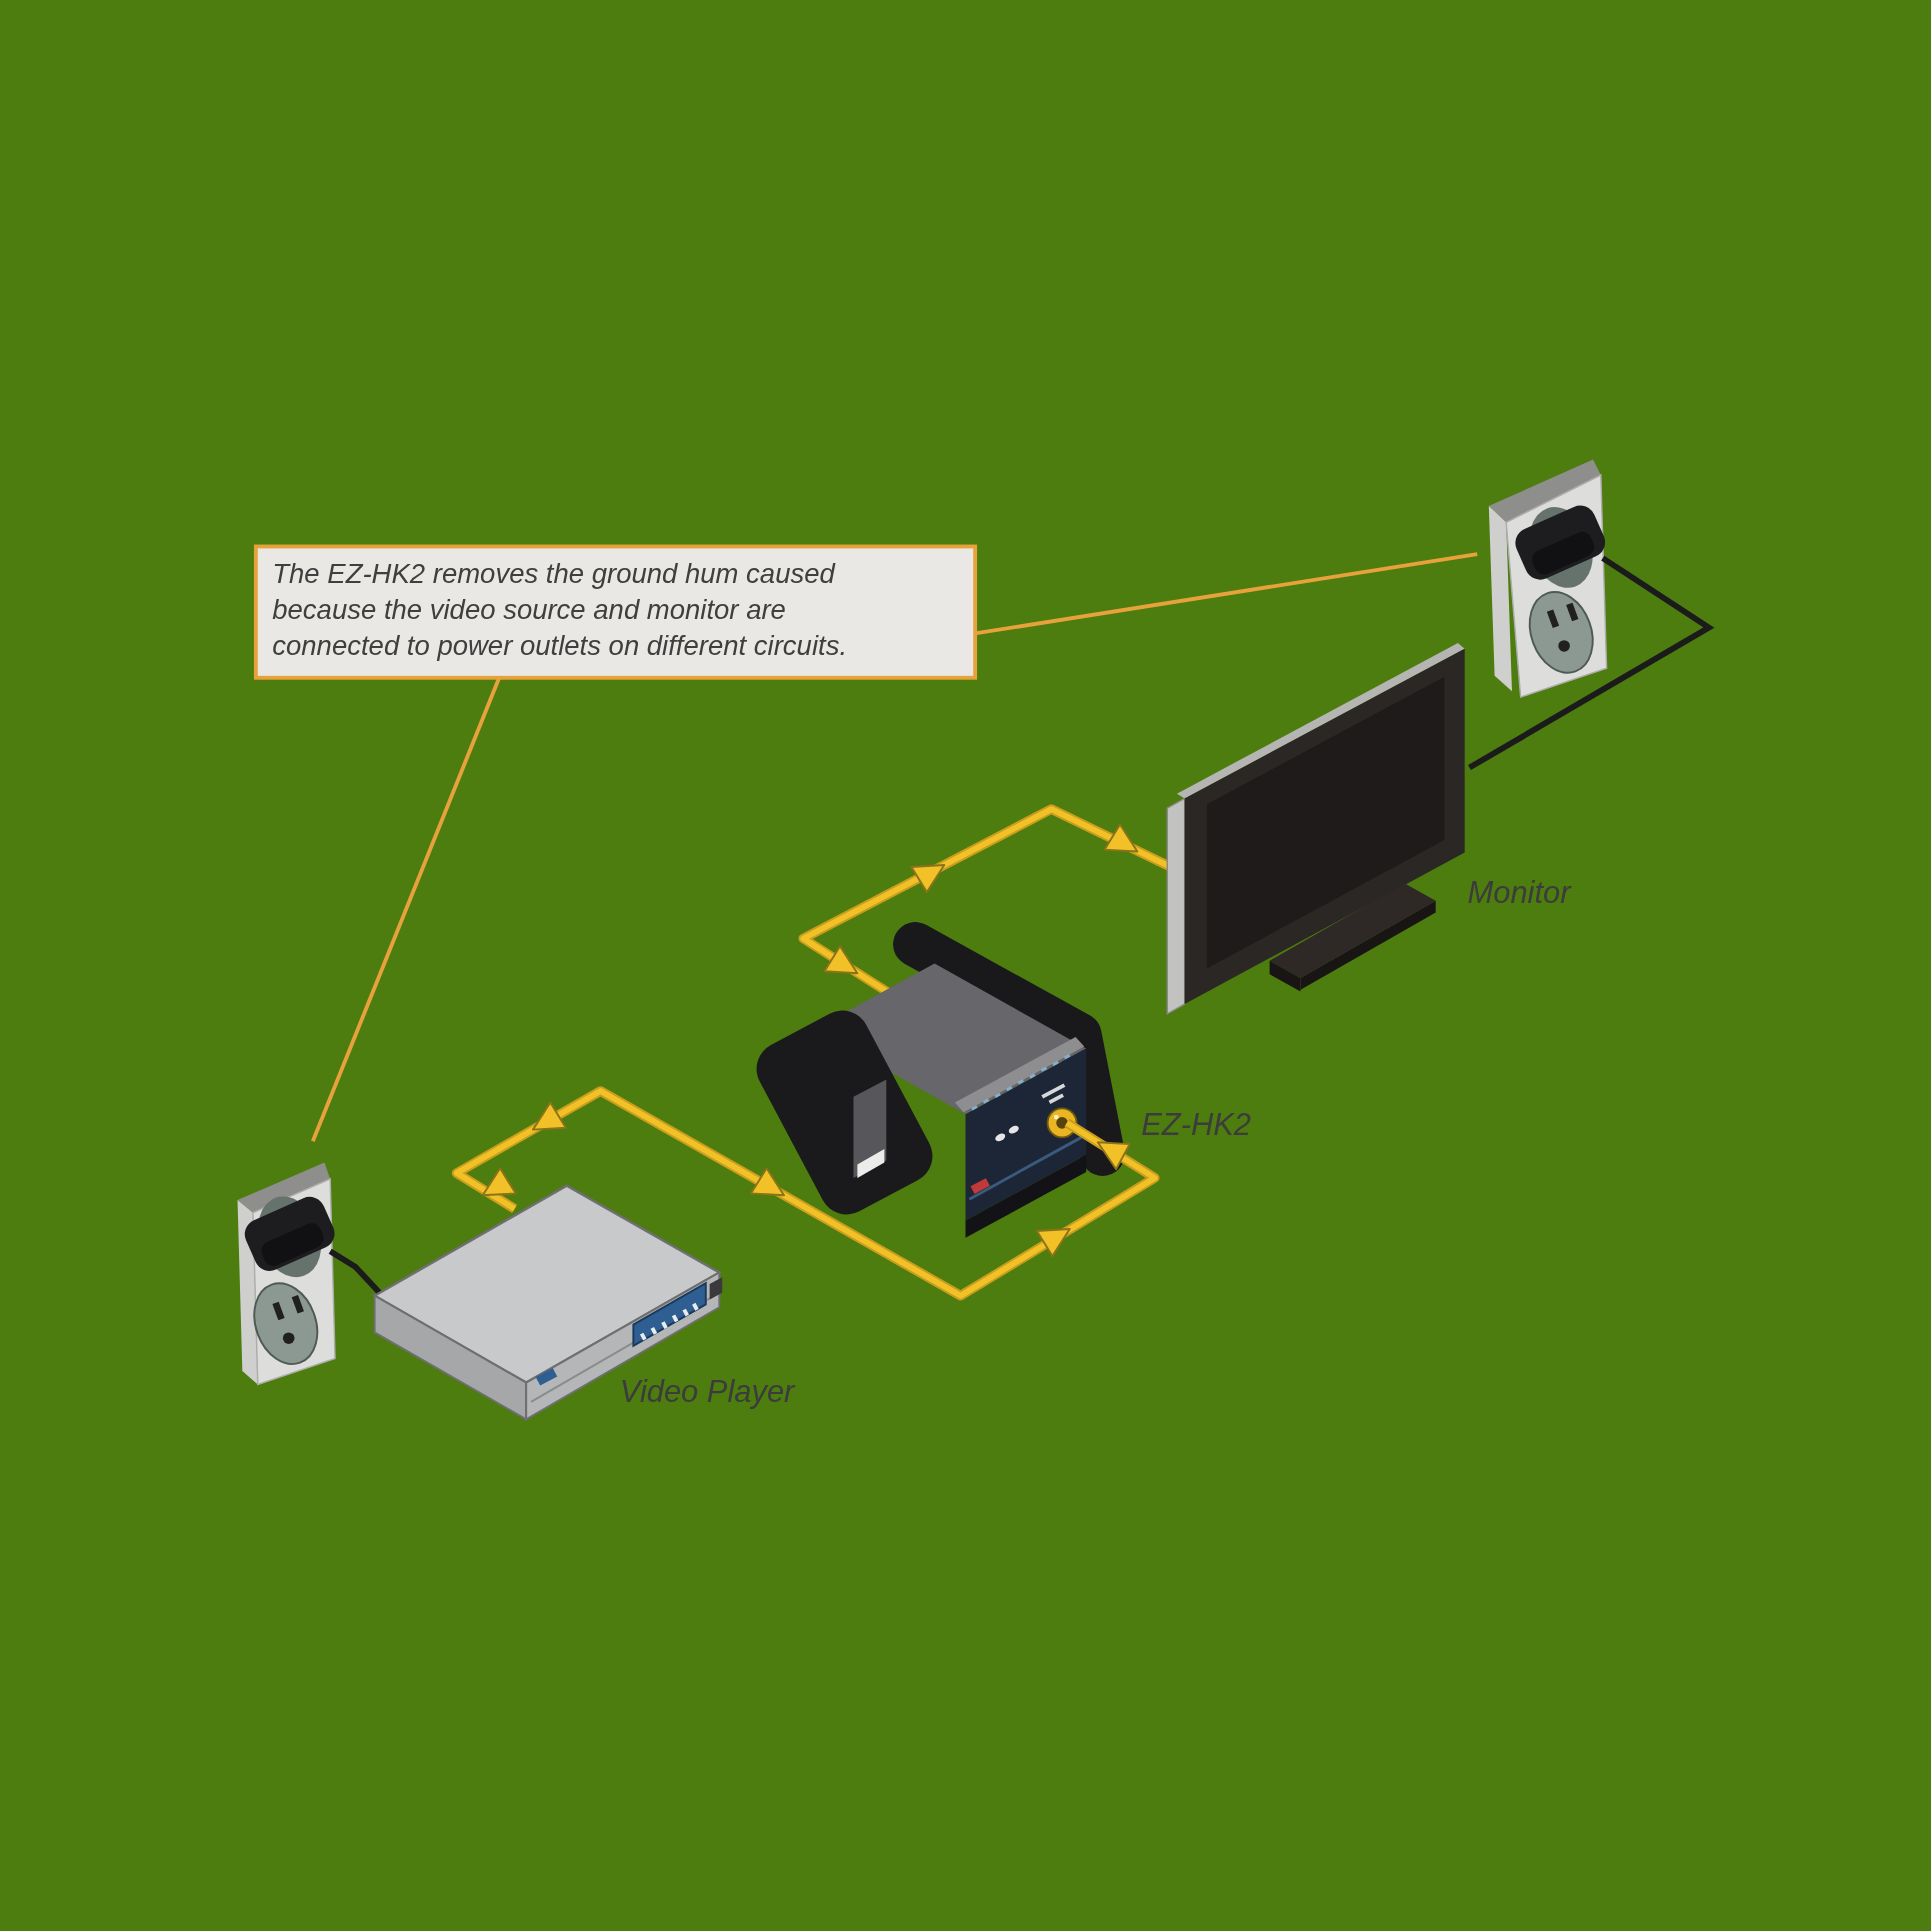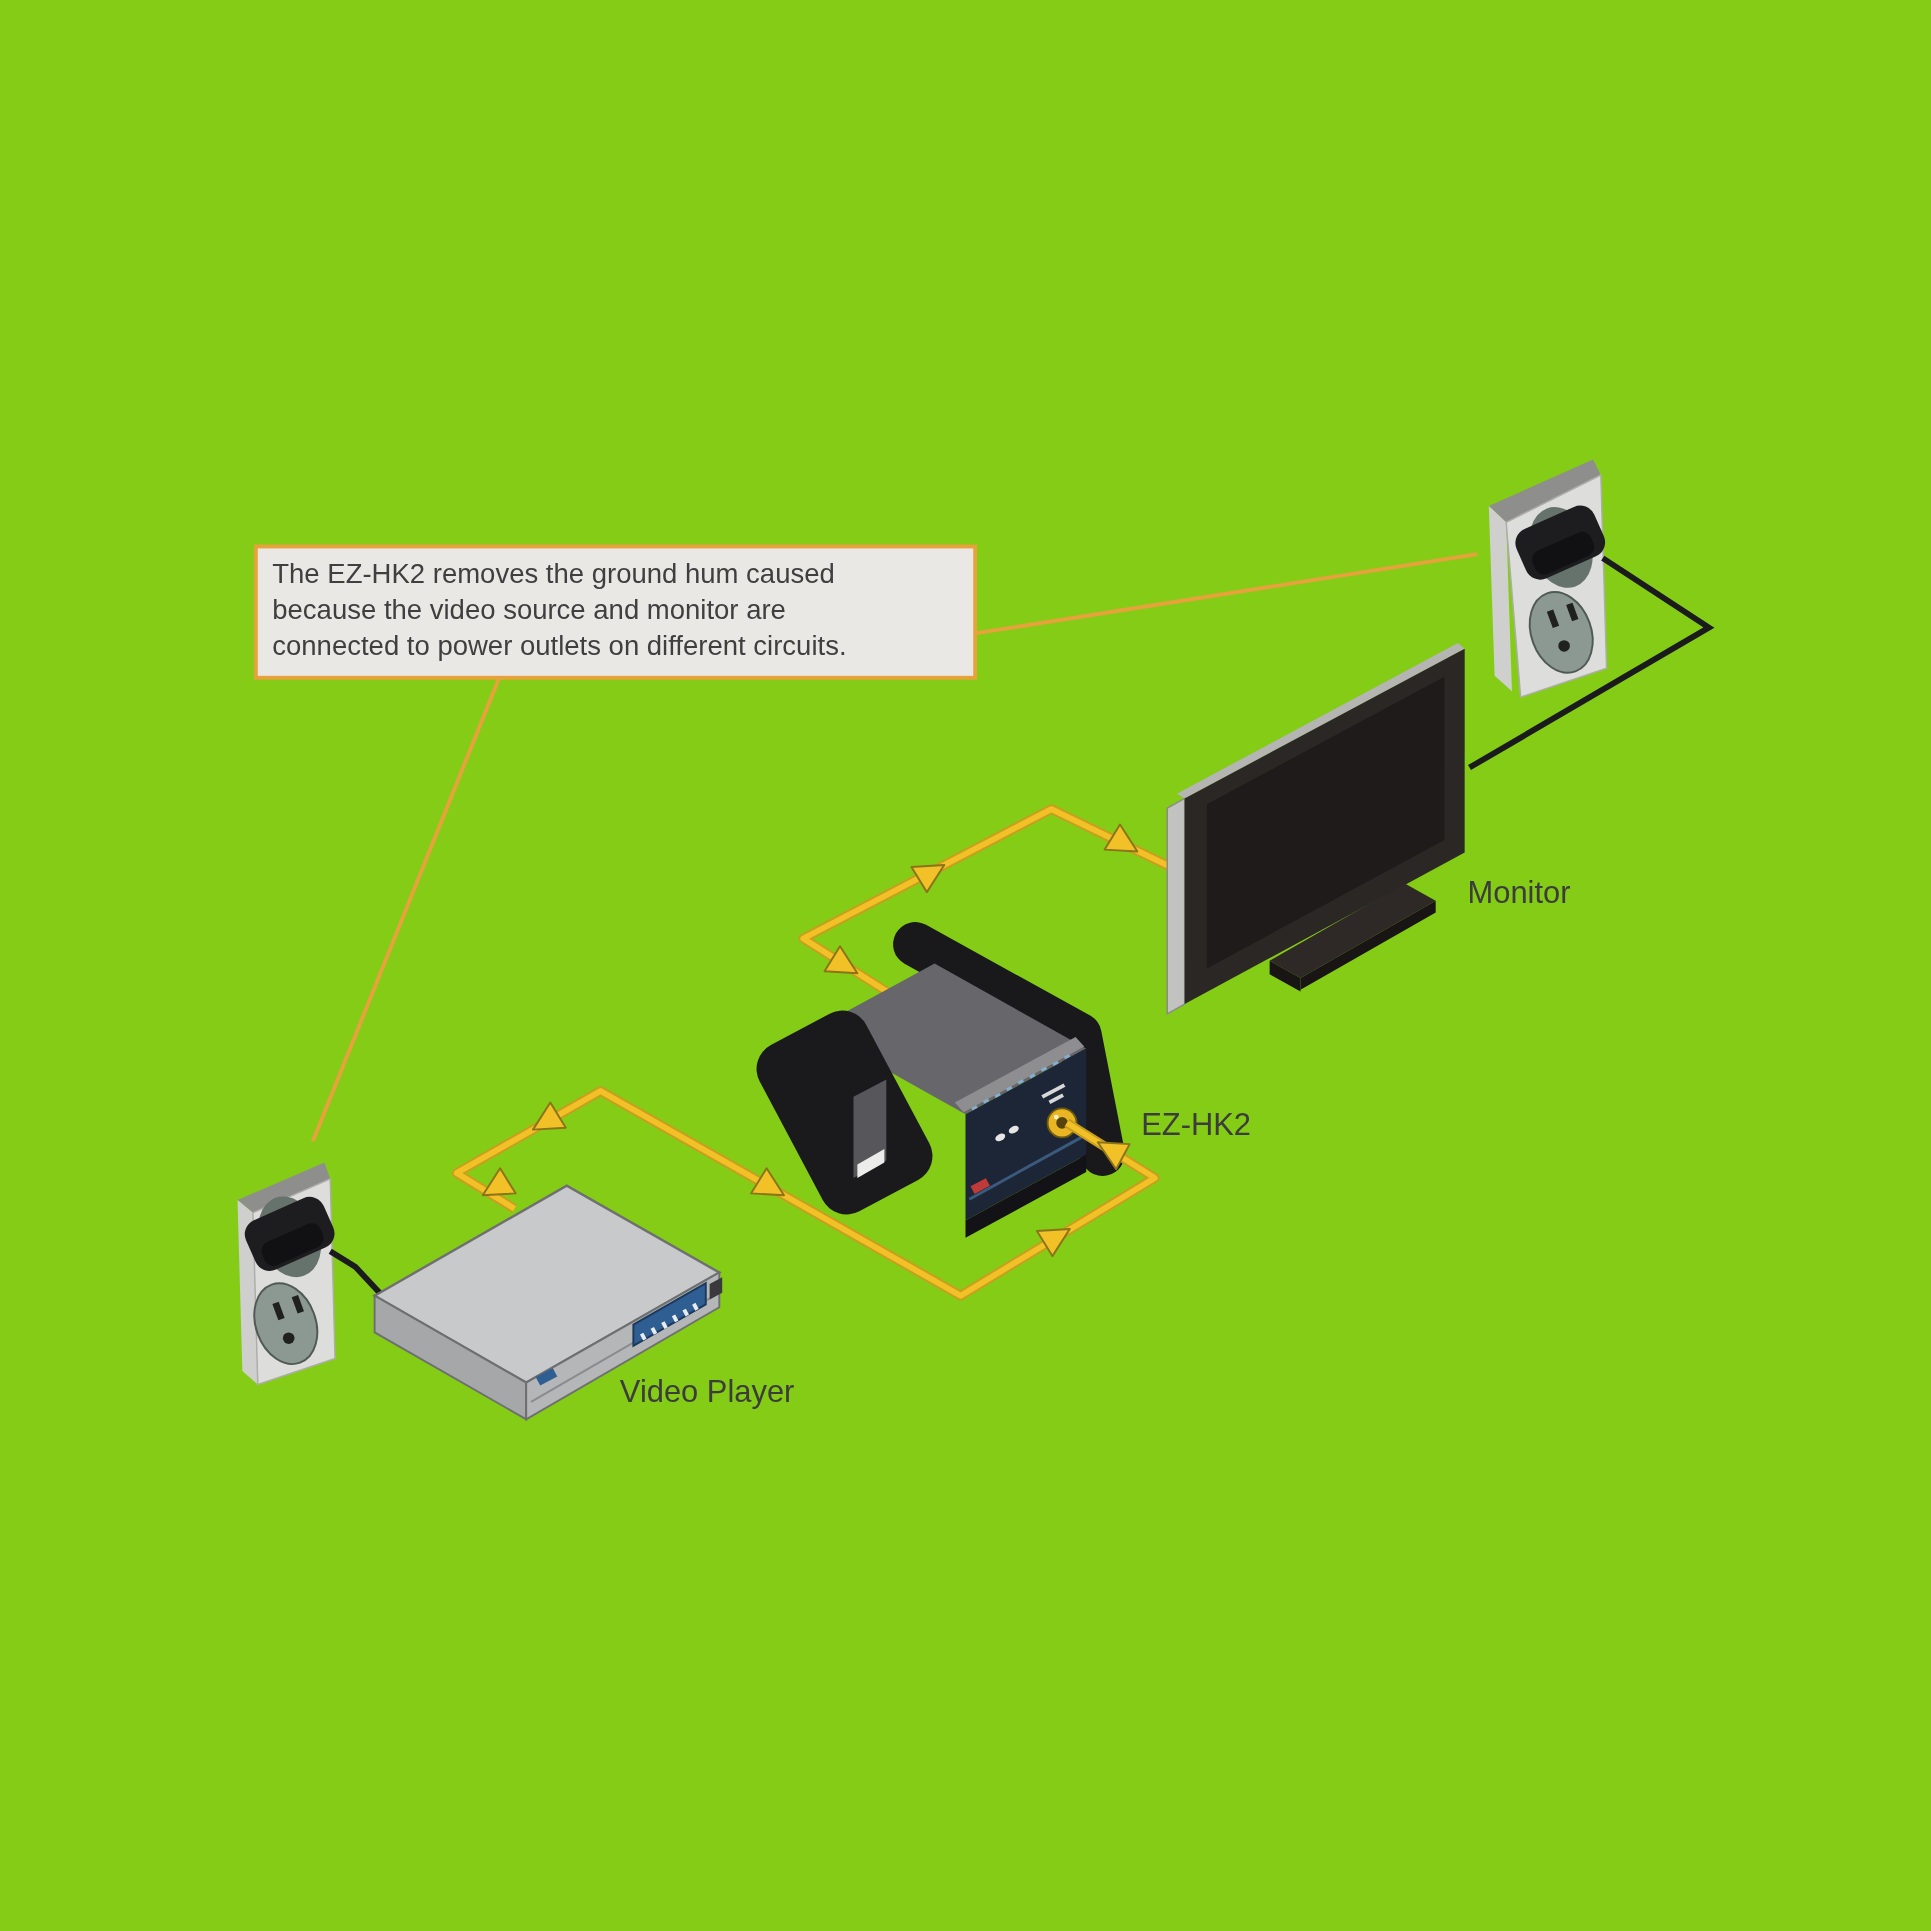--- a/index.html
+++ b/index.html
@@ -5,22 +5,23 @@
   html, body {
     margin: 0;
     padding: 0;
     background: #ffffff;
     font-family: "Liberation Sans", sans-serif;
   }
   .canvas {
     position: relative;
     width: 1931px;
     height: 1931px;
-    background: #84cc16;
+    background: #4d7c0f;
     overflow: hidden;
+    font-style: italic;
   }
   svg { display: block; }
   .diagram-label {
     font-family: "Liberation Sans", sans-serif;
     font-size: 32px;
     fill: #3C3C3C;
   }
   .callout-text {
     font-family: "Liberation Sans", sans-serif;
     font-size: 28.5px;

